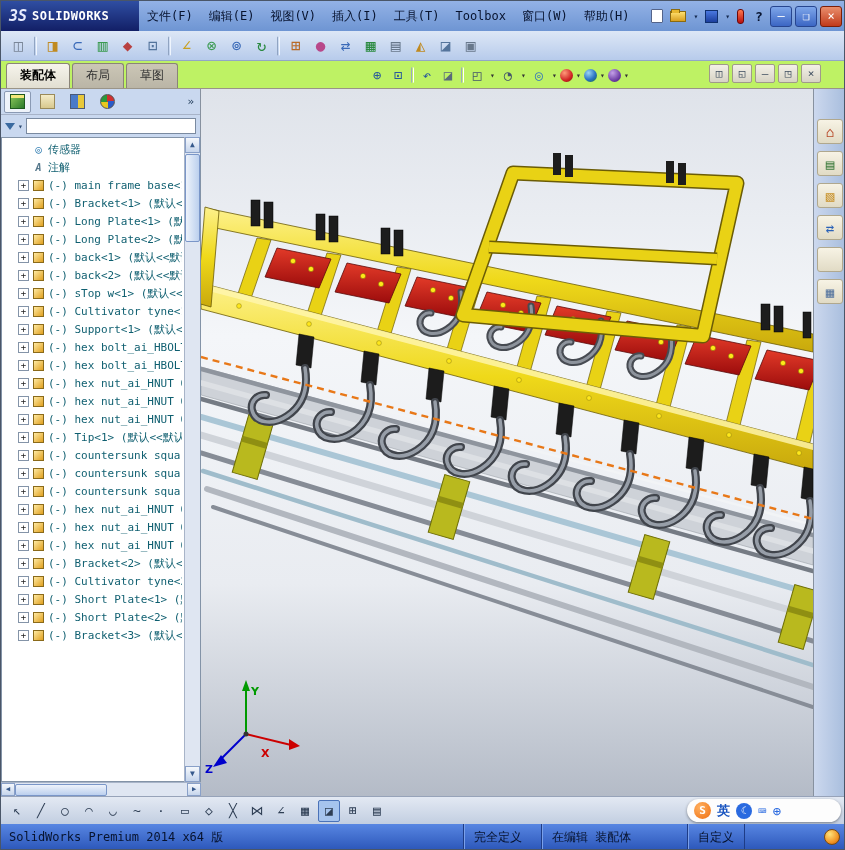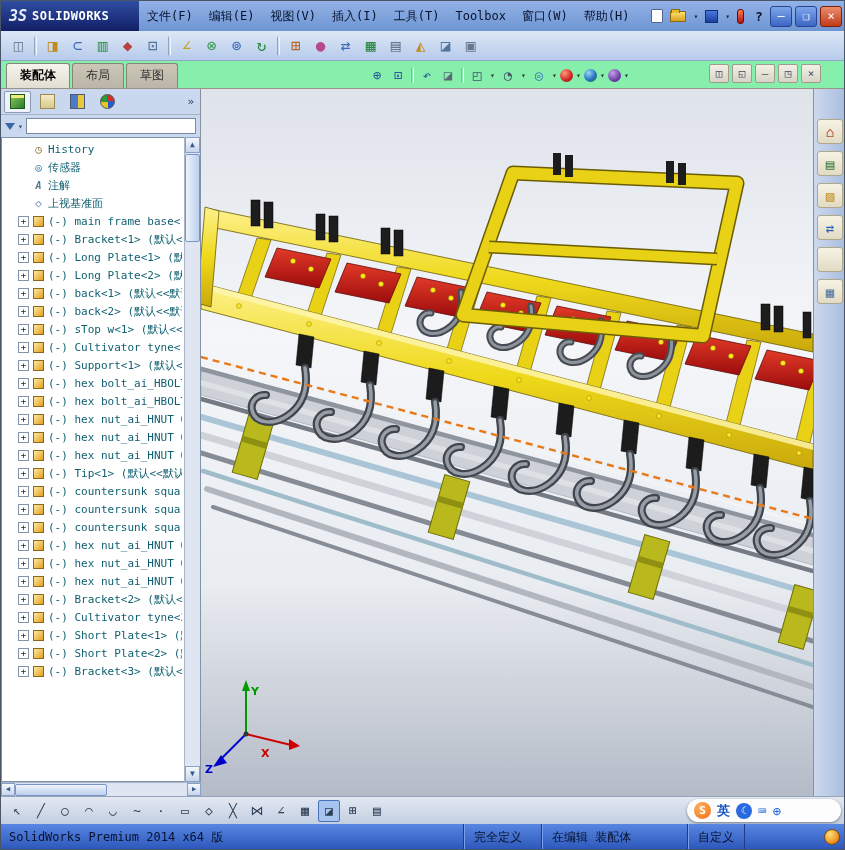--- a/index.html
+++ b/index.html
@@ -32,21 +32,21 @@
 
   
   #cmdbar{position:absolute;left:0;top:30px;width:845px;height:30px;
     background:linear-gradient(180deg,#dde7f6,#b7cbeb);display:flex;align-items:center;padding-left:5px;
     border-bottom:1px solid #92a6c6}
   .tbi{width:25px;height:24px;font-size:16px;display:flex;align-items:center;justify-content:center;
        border:1px solid transparent;border-radius:2px;cursor:default}
   .tbsep{width:3px!important;height:20px;border-left:1px solid #90a4c2;border-right:1px solid #eff5fd;margin:0 3px}
 
   
-  #tabband{position:absolute;left:0;top:60px;width:845px;height:28px;background:#86efac;border-bottom:1px solid #9a9488}
+  #tabband{position:absolute;left:0;top:60px;width:845px;height:28px;background:#bef264;border-bottom:1px solid #9a9488}
   #tab-strip{position:absolute;left:4px;bottom:0;display:flex}
   .tab{display:inline-block;margin:0 1px;padding:3px 13px 4px;font-size:12px;border:1px solid #8a8478;border-bottom:none;
     border-radius:3px 3px 0 0;background:linear-gradient(#cbc6b6,#bab5a6);color:#333;cursor:default}
   .tab.active{background:linear-gradient(#f6f4ec,#e1ded1);font-weight:bold;color:#000}
   #hud{position:absolute;left:366px;top:2px;height:24px;display:flex;align-items:center;gap:1px}
   .hudi{width:20px;height:20px;display:flex;align-items:center;justify-content:center;font-size:14px;border-radius:2px;cursor:default}
   .dd{width:9px!important;font-size:8px;color:#333}
   .vsep{width:3px!important;height:16px;border-left:1px solid #9aa8c0;border-right:1px solid #fff;margin:0 2px}
   .ball{width:13px;height:13px;border-radius:50%}
   .ball-rb{background:radial-gradient(circle at 35% 30%,#ff9a7a,#d02424 60%,#780a0a)}
@@ -253,39 +253,29 @@
       <span id="chev">»</span>
     </div>
     <div id="filterrow">
       <span class="funnel"></span>
       <span class="fdd">▾</span>
       <input id="filter-input" value="" style="">
     </div>
     <div id="tree">
       <div>
 
-      <div class="trow">
-            <span class="plus" style="visibility: hidden;"></span>
-            <span class="ticon i-history"></span>
-            <span class="tlabel">History</span>
-          </div>
           <div class="trow">
             <span class="plus" style="visibility: hidden;"></span>
             <span class="ticon i-sensor"></span>
             <span class="tlabel">传感器</span>
           </div>
           <div class="trow">
             <span class="plus" style="visibility: hidden;"></span>
             <span class="ticon i-ann"></span>
             <span class="tlabel">注解</span>
-          </div>
-          <div class="trow">
-            <span class="plus" style="visibility: hidden;"></span>
-            <span class="ticon i-plane"></span>
-            <span class="tlabel">上视基准面</span>
           </div>
           <div class="trow">
             <span class="plus"></span>
             <span class="ticon i-part"></span>
             <span class="tlabel">(-) main frame base&lt;1&gt;</span>
           </div>
           <div class="trow">
             <span class="plus"></span>
             <span class="ticon i-part"></span>
             <span class="tlabel">(-) Bracket&lt;1&gt; (默认&lt;&lt;默</span>

